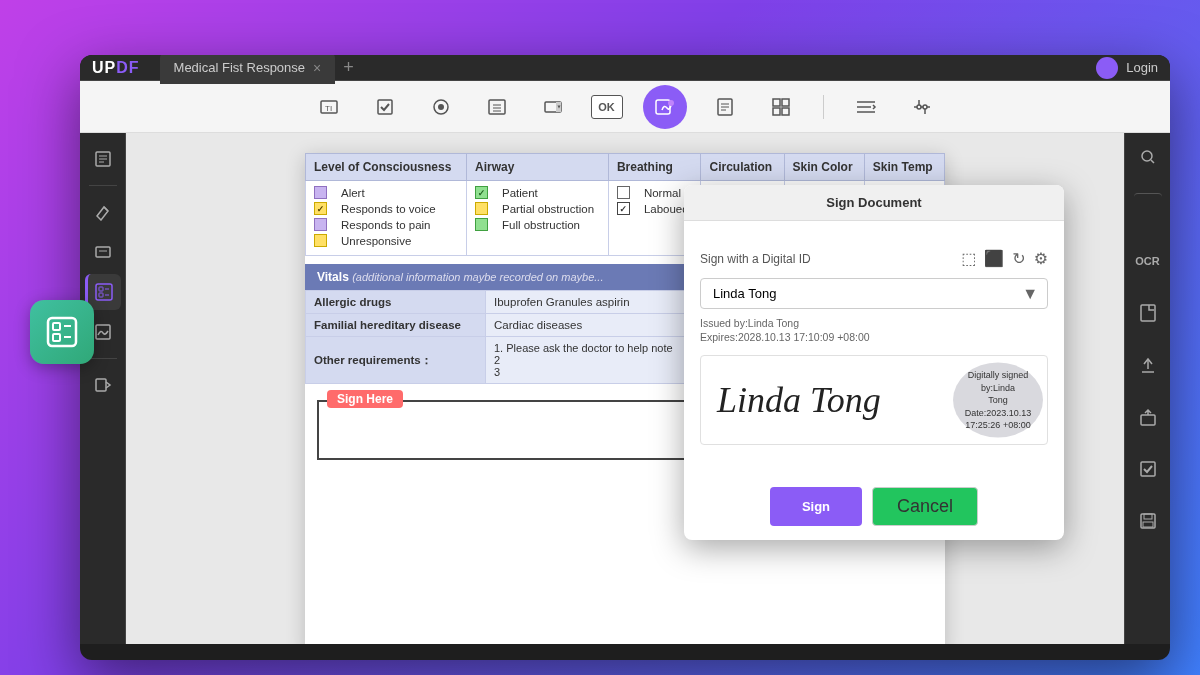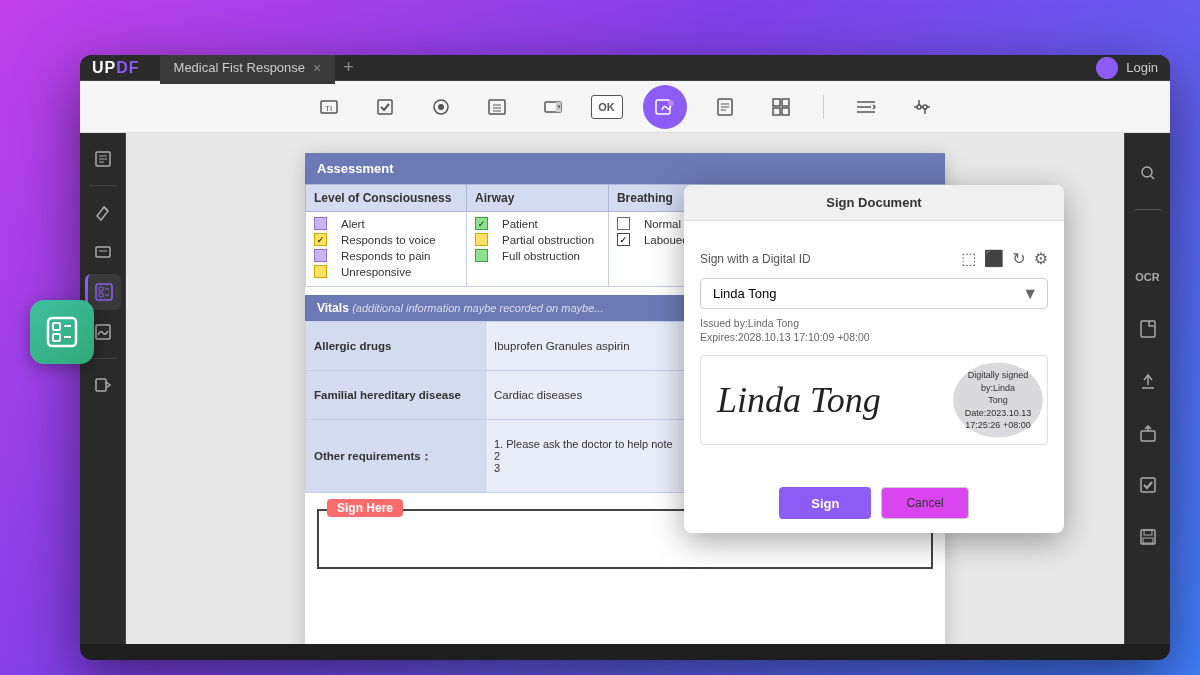--- a/index.html
+++ b/index.html
@@ -243,21 +243,21 @@
       font-size: 12px;
       margin-top: 8px;
     }
     .vitals-header strong { font-weight: bold; }
     .vitals-header span { font-style: italic; font-size: 11px; color: #dde; }
     .vitals-table {
       width: 100%;
       border-collapse: collapse;
     }
     .vitals-table td {
-      padding: 18px 8px;
+      padding: 5px 8px;
       border: 1px solid #c8cee8;
       font-size: 11.5px;
       color: #333;
     }
     .vitals-table td:first-child {
       background: #d4daf0;
       font-weight: 600;
       width: 180px;
     }
     .vitals-table td.value-cell { background: #e8ecf8; }
@@ -285,21 +285,21 @@
       font-weight: bold;
     }
 
     
     .right-sidebar {
       width: 46px;
       background: #2a2a2a;
       display: flex;
       flex-direction: column;
       align-items: center;
-      padding: 24px 0;
+      padding: 8px 0;
       gap: 20px;
       border-left: 1px solid #444;
     }
     .right-icon {
       width: 32px;
       height: 32px;
       display: flex;
       align-items: center;
       justify-content: center;
       color: #aaa;
@@ -430,26 +430,26 @@
       background: #8b5cf6;
       color: white;
       border: none;
       border-radius: 4px;
       padding: 8px 32px;
       font-size: 13px;
       font-weight: 600;
       cursor: pointer;
     }
     .btn-cancel {
-      background: #d946ef;
+      background: #22c55e;
       color: #333;
       border: 1px solid #ccc;
       border-radius: 4px;
       padding: 8px 24px;
-      font-size: 12px;
+      font-size: 18px;
       cursor: pointer;
     }
 
     
     .floating-icon {
       position: absolute;
       left: 30px;
       top: 300px;
       width: 64px;
       height: 64px;
@@ -609,23 +609,20 @@
           <rect x="2" y="3" width="10" height="12" rx="1" stroke="#aaa" stroke-width="1.5" fill="none"></rect>
           <path d="M12 6 L16 9 L12 12" stroke="#aaa" stroke-width="1.5" fill="none"></path>
         </svg>
       </div>
     </div>
 
     <div class="content-area">
 
       <div class="pdf-document">
 
-        <div class="assessment-header">
-          <span>Assessment</span>
-        </div>
         <table class="assessment-table">
           <thead>
             <tr>
               <th>Level of Consciousness</th>
               <th>Airway</th>
               <th>Breathing</th>
               <th>Circulation</th>
               <th>Skin Color</th>
               <th>Skin Temp</th>
             </tr>

